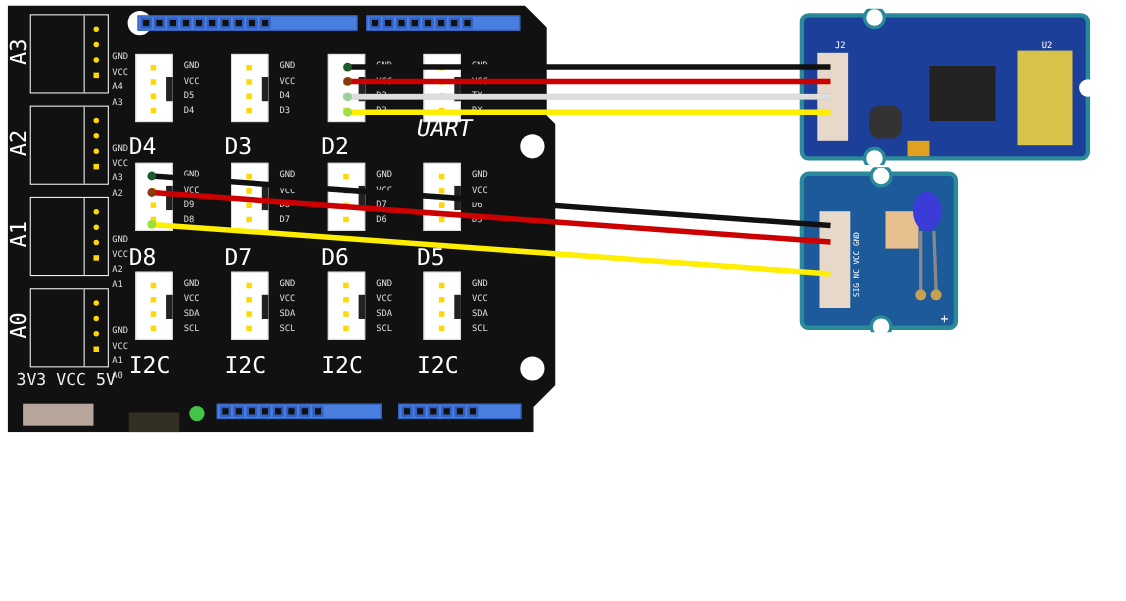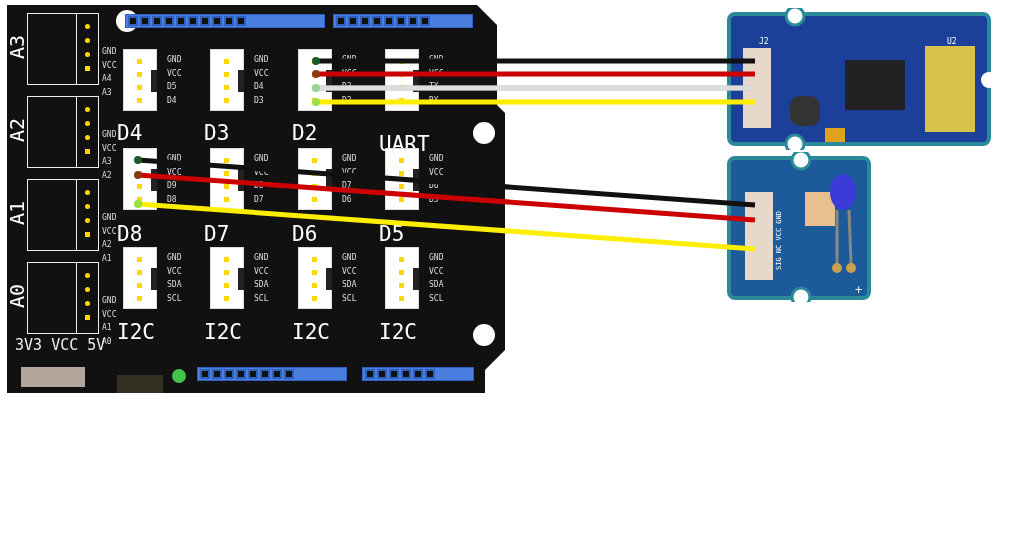--- a/index.html
+++ b/index.html
@@ -137,21 +137,21 @@
       <div class="pinlabels" style="left: 335px; top: 48px;">GND<br>VCC<br>D3<br>D2</div>
       <div class="big" style="left: 285px; top: 116px;">D2</div>
       <div class="conn" style="left: 378px; top: 44px; width: 32px; height: 60px;">
         <div class="pin" style="top: 9px;"></div>
         <div class="pin" style="top: 22px;"></div>
         <div class="pin" style="top: 35px;"></div>
         <div class="pin" style="top: 48px;"></div>
         <div class="tab"></div>
       </div>
       <div class="pinlabels" style="left: 422px; top: 48px;">GND<br>VCC<br>TX<br>RX</div>
-      <div class="big" style="left: 372px; top: 127px;">UART</div>
+      <div class="big" style="left: 372px; top: 100px; font-style: italic;">UART</div>
       <div class="conn" style="left: 116px; top: 143px; width: 32px; height: 60px;">
         <div class="pin" style="top: 9px;"></div>
         <div class="pin" style="top: 22px;"></div>
         <div class="pin" style="top: 35px;"></div>
         <div class="pin" style="top: 48px;"></div>
         <div class="tab"></div>
       </div>
       <div class="pinlabels" style="left: 160px; top: 147px;">GND<br>VCC<br>D9<br>D8</div>
       <div class="big" style="left: 110px; top: 217px;">D8</div>
       <div class="conn" style="left: 203px; top: 143px; width: 32px; height: 60px;">

